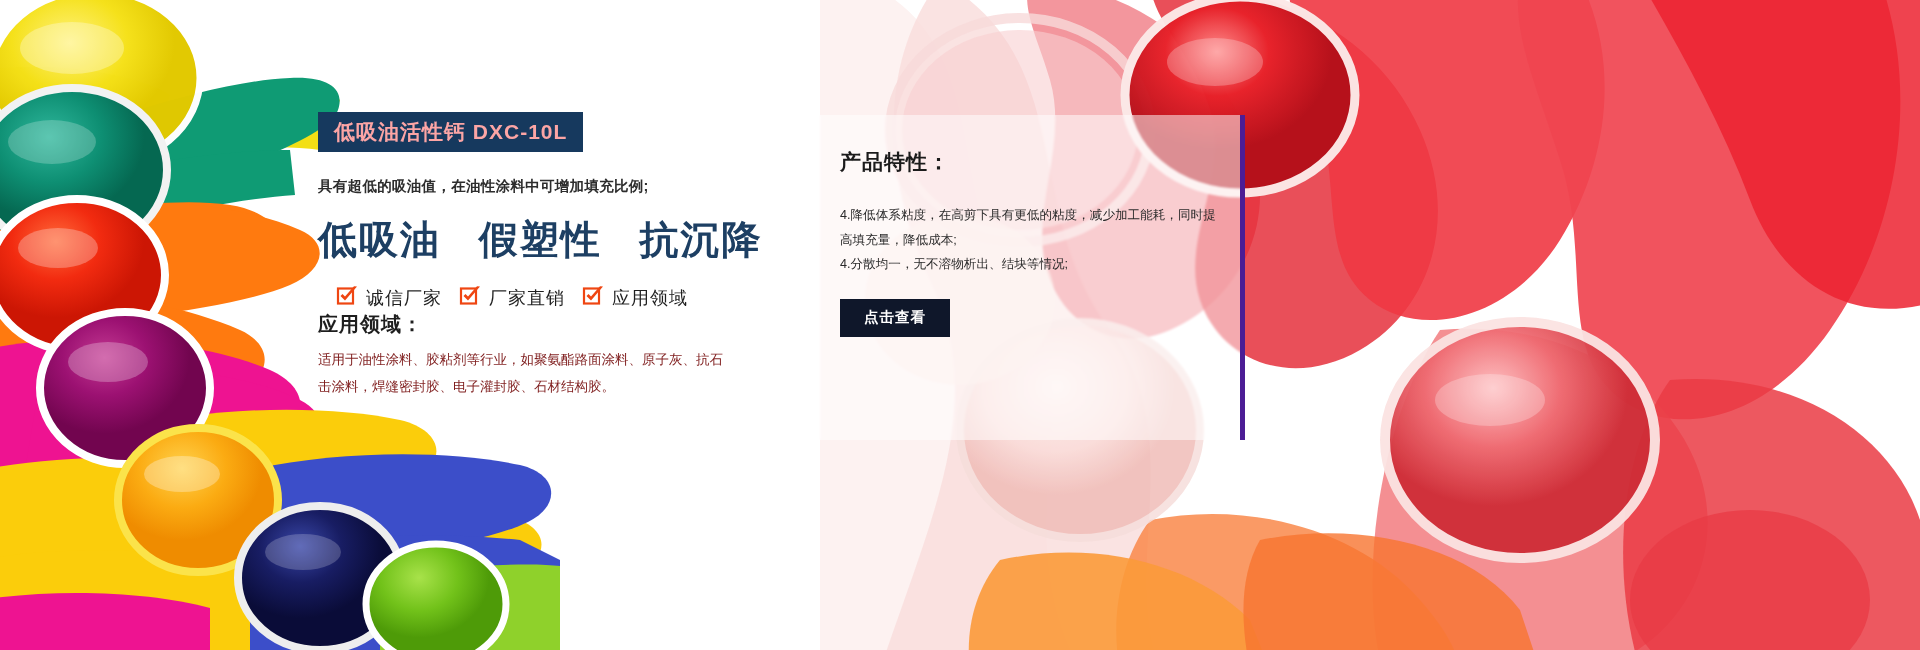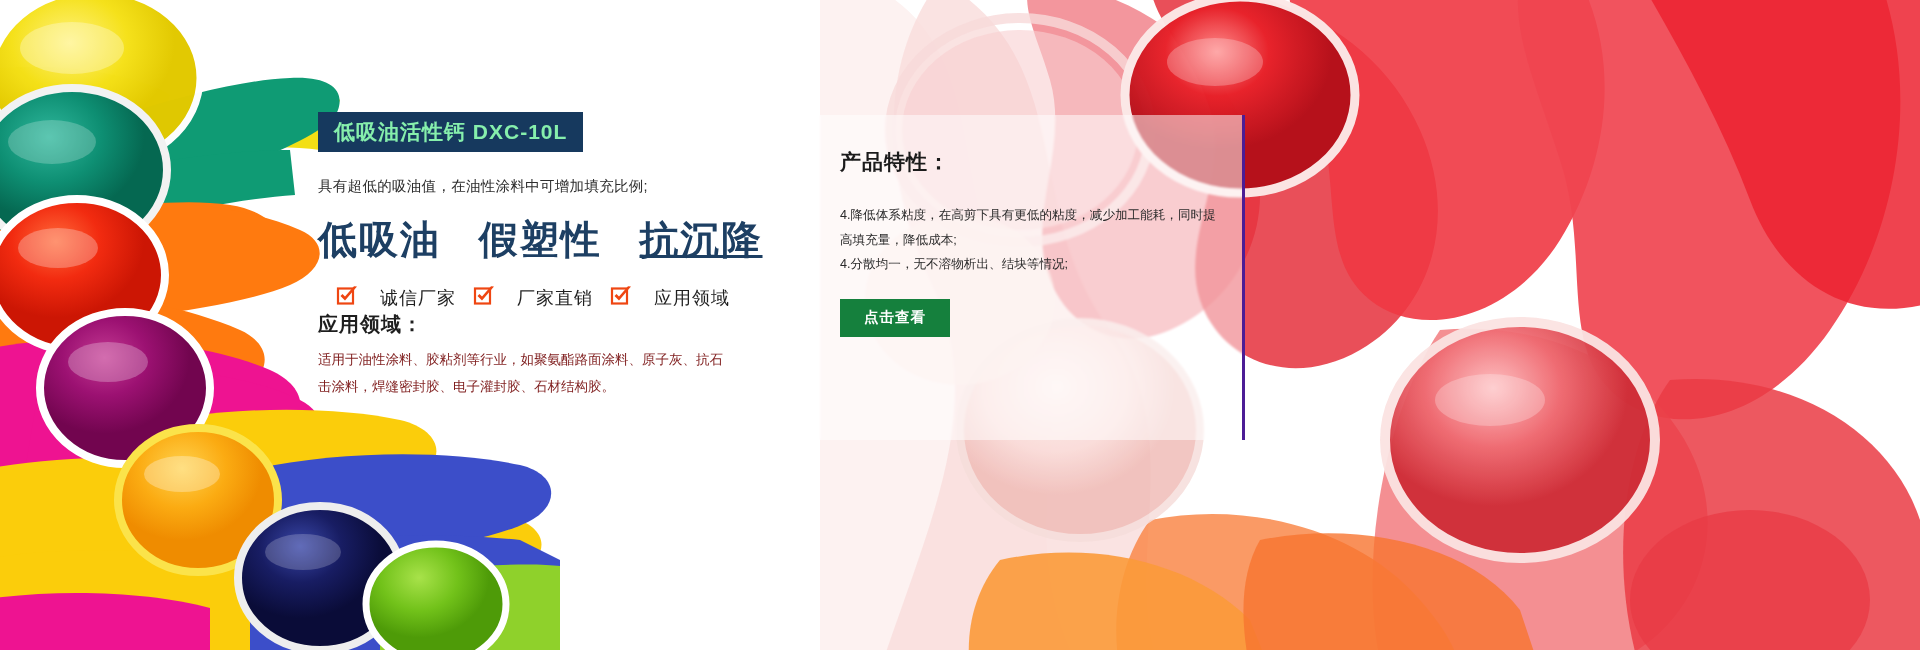--- a/index.html
+++ b/index.html
@@ -37,60 +37,60 @@
   
   .left-content {
     position: absolute;
     left: 318px;
     top: 112px;
     width: 430px;
   }
   .title-badge {
     display: inline-block;
     background: #16395e;
-    color: #86efac;
+    color: #fca5a5;
     font-size: 21px;
     font-weight: bold;
     letter-spacing: 1px;
     padding: 9px 16px 10px 16px;
     line-height: 1;
     white-space: nowrap;
   }
   .subtitle {
     margin-top: 25px;
     font-size: 14.5px;
     color: #2d2d2d;
-    font-weight: normal;
+    font-weight: bold;
     letter-spacing: 0.3px;
     white-space: nowrap;
   }
   .headline {
     margin-top: 17px;
     font-family: "Liberation Serif", "DejaVu Serif", serif;
     font-size: 39px;
     font-weight: bold;
     color: #1d3f63;
     letter-spacing: 2px;
     white-space: nowrap;
   }
   .headline span { margin-right: 26px; }
-  .headline span:last-child { margin-right: 8px; text-decoration: underline; }
+  .headline span:last-child { margin-right: 8px; }
 
   .features {
     margin-top: 18px;
     margin-left: 18px;
     display: flex;
     align-items: center;
     gap: 17px;
     white-space: nowrap;
   }
   .feature {
     display: flex;
     align-items: center;
-    gap: 22px;
+    gap: 8px;
   }
   .feature-label {
     font-family: "Liberation Serif", "DejaVu Serif", serif;
     font-size: 18px;
     color: #1f1f1f;
     letter-spacing: 1px;
   }
   .check-icon { display: block; }
 
   .section-head {
@@ -108,21 +108,21 @@
   }
 
   
   .right-panel {
     position: absolute;
     left: 805px;
     top: 115px;
     width: 440px;
     height: 325px;
     background: rgba(255,255,255,0.52);
-    border-right: 3px solid #4c1d95;
+    border-right: 5px solid #4c1d95;
     box-sizing: border-box;
     backdrop-filter: blur(1px);
   }
   .panel-inner {
     padding: 33px 0 0 35px;
   }
   .panel-title {
     font-size: 21px;
     font-weight: bold;
     color: #1b1b1b;
@@ -132,21 +132,21 @@
     margin-top: 27px;
     font-size: 12.6px;
     line-height: 1.95;
     color: #2a2a2a;
     width: 380px;
   }
   .panel-list div { white-space: normal; }
   .panel-btn {
     margin-top: 22px;
     display: inline-block;
-    background: #15803d;
+    background: #0f172a;
     color: #ffffff;
     font-size: 14.5px;
     font-weight: bold;
     letter-spacing: 1px;
     padding: 9px 24px 10px 24px;
     border: none;
     cursor: pointer;
     font-family: "Liberation Sans", sans-serif;
   }
 </style>

